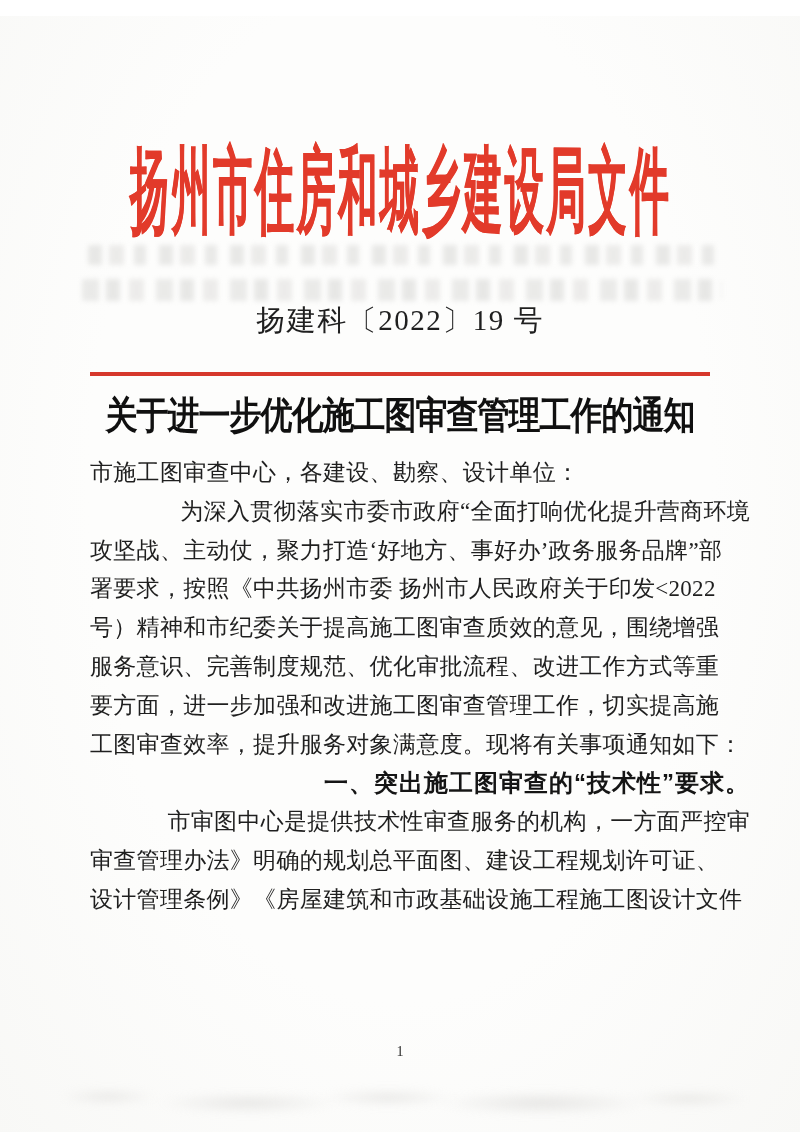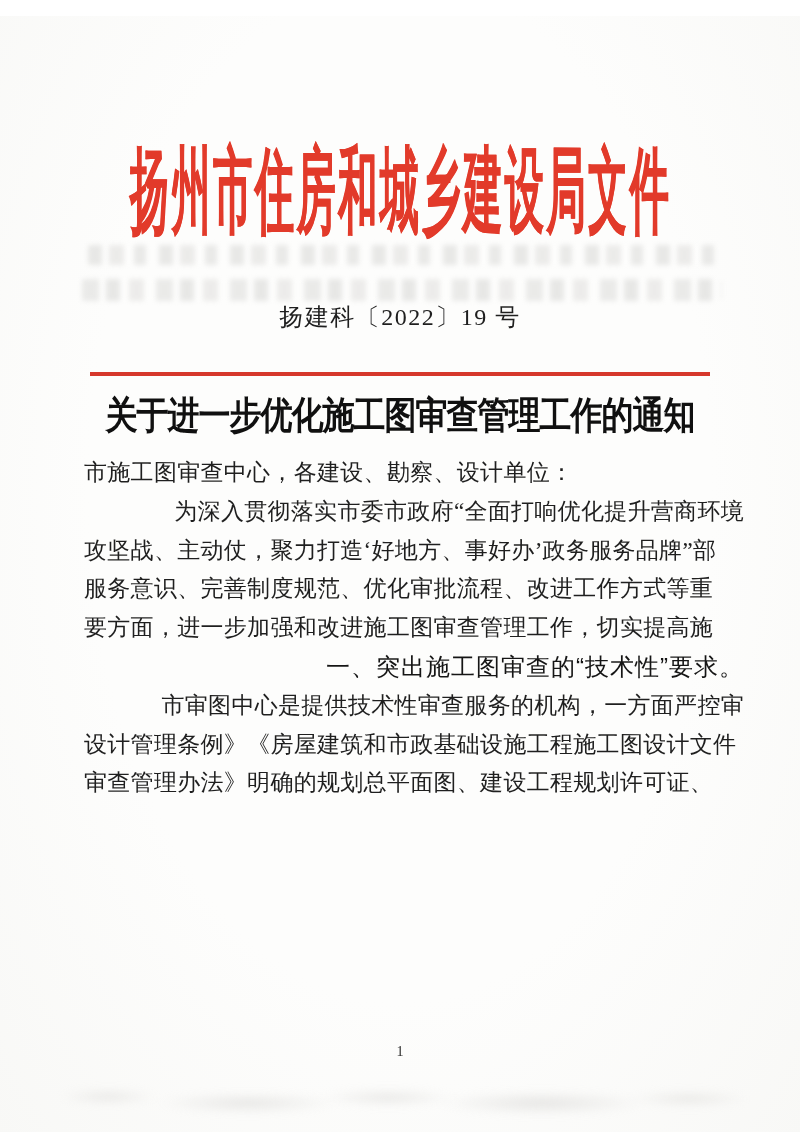--- a/index.html
+++ b/index.html
@@ -54,21 +54,21 @@
       #dbdbd9 0 17px, transparent 17px 24px,
       #d6d6d4 24px 38px, transparent 38px 47px,
       #dfdedc 47px 62px, transparent 62px 74px);
   }
 
   .doc-number {
     position: absolute;
     top: 285px; left: 0;
     width: 100%;
     text-align: center;
-    font-size: 24px;
+    font-size: 29px;
     letter-spacing: 1.5px;
   }
 
   .red-rule {
     position: absolute;
     top: 356px; left: 90px;
     width: 620px; height: 4px;
     background: var(--rule-red, #d6382c);
   }
 
@@ -81,34 +81,34 @@
     font-weight: bold;
     color: #101010;
     letter-spacing: -1px;
     transform: scaleY(1.18);
     transform-origin: center;
     white-space: nowrap;
   }
 
   .doc-body {
     position: absolute;
-    top: 438px; left: 84px;
+    top: 438px; left: 90px;
     width: 660px;
     font-size: 23px;
   }
   .doc-body .line {
     height: 38.8px;
     line-height: 38.8px;
     white-space: nowrap;
     letter-spacing: 0.3px;
   }
   .doc-body .line.indent { text-indent: 2em; text-align: right; }
   .doc-body .line.bold {
     font-family: "Liberation Sans", "DejaVu Sans", sans-serif;
-    font-weight: 400;
+    font-weight: 700;
     font-size: 24px;
     letter-spacing: 1px;
     color: #151515;
   }
 
   .page-number {
     position: absolute;
     top: 1028px; left: 0;
     width: 100%;
     text-align: center;
@@ -146,25 +146,28 @@
   <div class="doc-number">扬建科〔2022〕19 号</div>
 
   <div class="red-rule"></div>
 
   <div class="doc-title">关于进一步优化施工图审查管理工作的通知</div>
 
   <div class="doc-body">
       <div class="line">市施工图审查中心，各建设、勘察、设计单位：</div>
       <div class="line indent">为深入贯彻落实市委市政府“全面打响优化提升营商环境</div>
       <div class="line">攻坚战、主动仗，聚力打造‘好地方、事好办’政务服务品牌”部</div>
+      <div class="line">署要求，按照《中共扬州市委 扬州市人民政府关于印发&lt;2022</div>
+      <div class="line">号）精神和市纪委关于提高施工图审查质效的意见，围绕增强</div>
       <div class="line">服务意识、完善制度规范、优化审批流程、改进工作方式等重</div>
       <div class="line">要方面，进一步加强和改进施工图审查管理工作，切实提高施</div>
+      <div class="line">工图审查效率，提升服务对象满意度。现将有关事项通知如下：</div>
       <div class="line bold indent">一、突出施工图审查的“技术性”要求。</div>
       <div class="line indent">市审图中心是提供技术性审查服务的机构，一方面严控审</div>
+      <div class="line">审查管理办法》明确的规划总平面图、建设工程规划许可证、</div>
       <div class="line">设计管理条例》《房屋建筑和市政基础设施工程施工图设计文件</div>
-      <div class="line">审查管理办法》明确的规划总平面图、建设工程规划许可证、</div>
     </div>
 
   <div class="page-number">1</div>
 
   <div class="bottom-smudge"></div>
 
 </div>
 
 </body></html>

